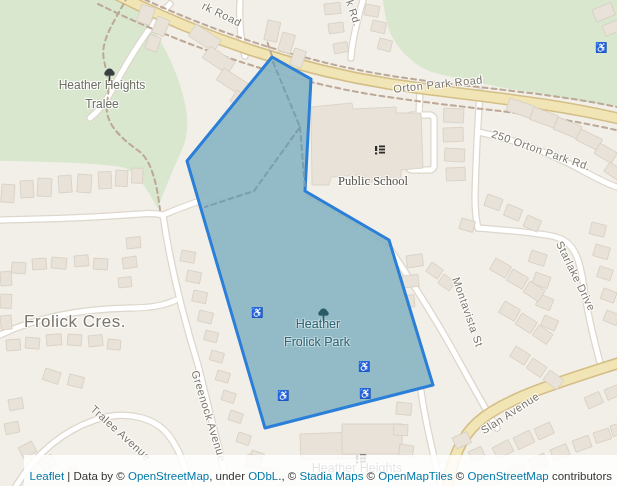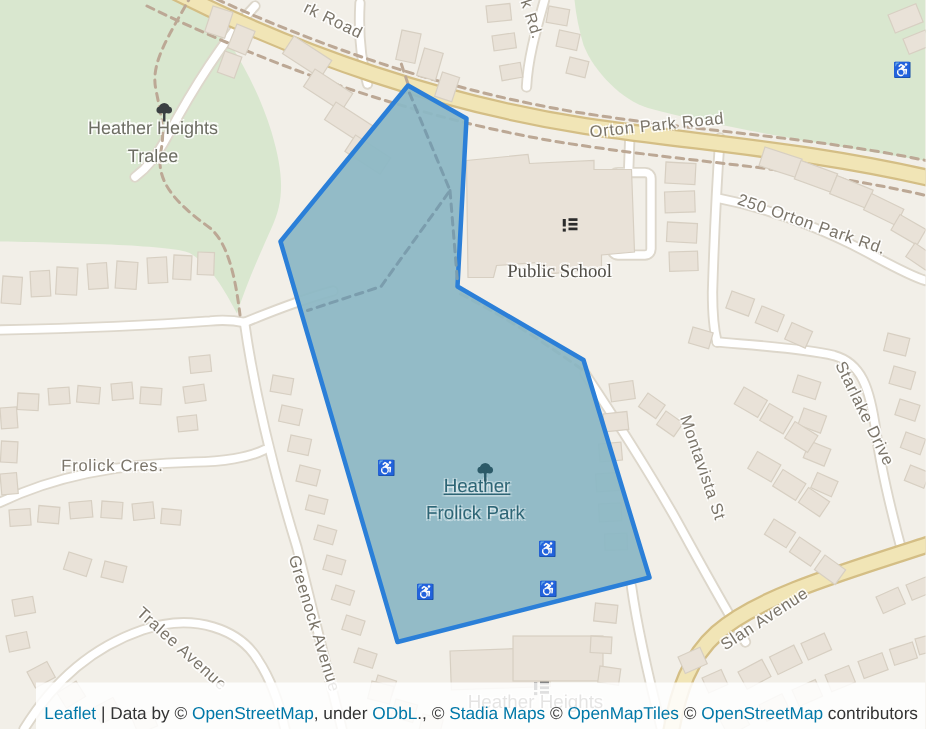--- a/index.html
+++ b/index.html
@@ -239,28 +239,28 @@
   <div class="lbl area" style="left:102px;top:85px;">Heather Heights</div>
   <div class="lbl area" style="left:102px;top:104px;">Tralee</div>
 
   <div class="lbl street" style="left:222px;top:14px;--r:26deg;">rk Road</div>
   <div class="lbl street" style="left:354px;top:13px;--r:72deg;font-size:10.5px;">k Rd.</div>
   <div class="lbl street" style="left:438px;top:84px;--r:-6deg;">Orton Park Road</div>
   <div class="lbl street" style="left:541px;top:150px;--r:19deg;">250 Orton Park Rd.</div>
 
   <div class="lbl poi" style="left:373px;top:181px;font-family:Liberation Serif, serif;">Public School</div>
 
-  <div class="lbl street" style="left:75px;top:311px;font-size:11px;">Frolick Cres.</div>
+  <div class="lbl street" style="left:75px;top:322px;font-size:17px;">Frolick Cres.</div>
   <div class="lbl street" style="left:209px;top:416px;--r:73deg;">Greenock Avenue</div>
   <div class="lbl street" style="left:121px;top:433px;--r:42deg;">Tralee Avenue</div>
   <div class="lbl street" style="left:468px;top:312px;--r:71deg;">Montavista St</div>
   <div class="lbl street" style="left:576px;top:276px;--r:64deg;">Starlake Drive</div>
   <div class="lbl street" style="left:510px;top:413px;--r:-33deg;">Slan Avenue</div>
 
-  <div class="lbl parklbl" style="left:318px;top:324px;text-decoration:underline;">Heather</div>
+  <div class="lbl parklbl" style="left:318px;top:324px;">Heather</div>
   <div class="lbl parklbl" style="left:317px;top:342px;">Frolick Park</div>
 
   <div class="lbl poi" style="left:357px;top:468px;">Heather Heights</div>
 
   <div class="icon" style="left:103px;top:68px;">
     <svg width="13" height="14" viewBox="0 0 13 14">
         <g fill="#3a3f42">
           <circle cx="6.5" cy="4.2" r="3.6"></circle>
           <circle cx="3.6" cy="5.4" r="2.3"></circle>
           <circle cx="9.4" cy="5.4" r="2.3"></circle>

